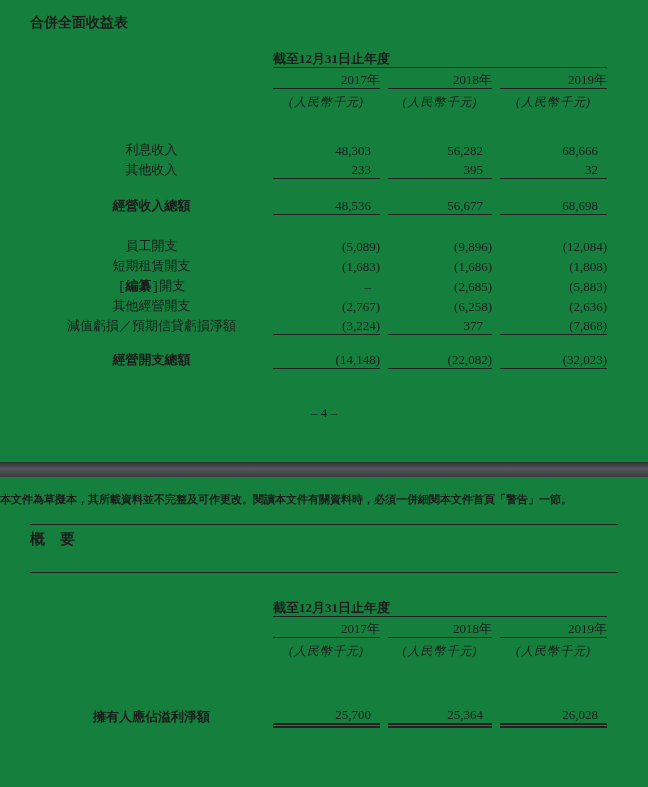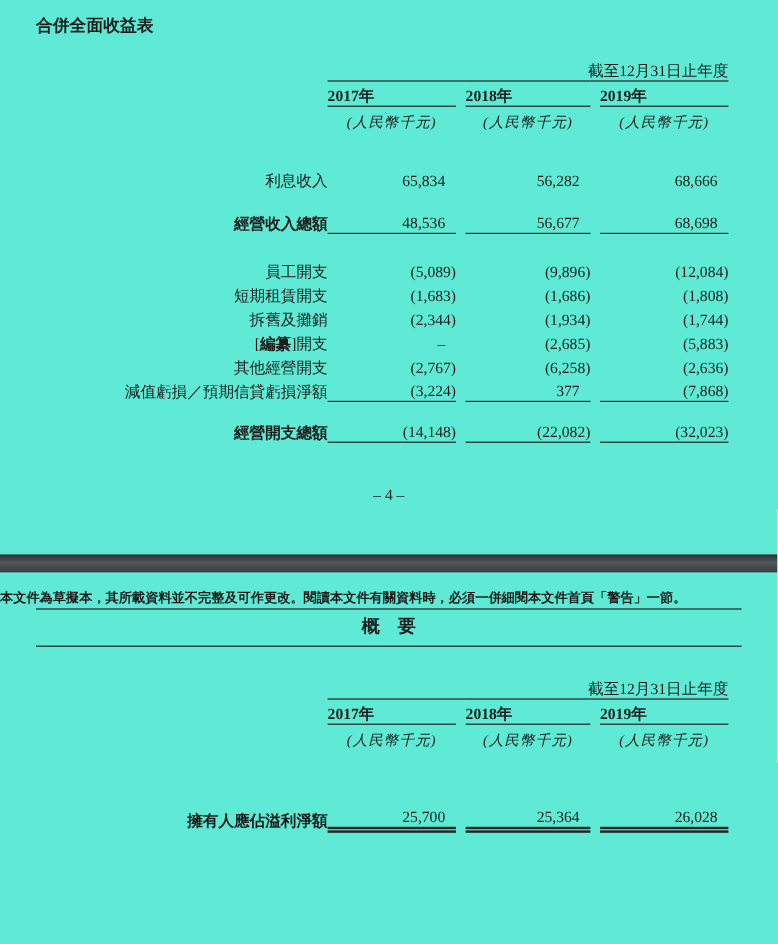--- a/index.html
+++ b/index.html
@@ -1,49 +1,49 @@
 <!DOCTYPE html>
 <html><head>
 <meta charset="utf-8">
 <style>
   html,body{margin:0;padding:0;background:#fff;}
   .page{
-    position:relative;width:648px;height:787px;overflow:hidden;background:#5eead4;
+    position:relative;width:648px;height:787px;overflow:hidden;background:#15803d;
     font-family:"Liberation Serif","DejaVu Serif",serif;color:#1c1c1c;
   }
   .doc-title{padding-top:15px;margin-left:30px;font-size:14px;font-weight:bold;line-height:16px;}
   table.fin{
     border-collapse:collapse;table-layout:fixed;width:577px;margin-left:30px;
     font-size:13px;margin-top:19px;
   }
   table.fin td{padding:0;vertical-align:bottom;line-height:17px;}
   col.c-label{width:243px;}
   col.c-n1{width:107px;}
   col.c-n2{width:104px;}
   col.c-n3{width:107px;}
   col.c-gap{width:8px;}
-  td.period{text-align:right;font-weight:normal;border-bottom:1.5px solid #222;padding-bottom:2px;}
+  td.period{text-align:left;font-weight:bold;border-bottom:1.5px solid #222;padding-bottom:2px;}
   tr.yearrow{height:21px;}
-  td.yr{font-weight:bold;border-bottom:1.5px solid #222;padding:4px 3px 2px 0;}
+  td.yr{text-align:right;font-weight:normal;border-bottom:1.5px solid #222;padding:4px 3px 2px 0;}
   tr.unitrow{height:22px;}
   td.unit{text-align:center;font-style:italic;font-size:12px;letter-spacing:1px;padding-top:4px;white-space:nowrap;overflow:visible;}
   tr.datarow{height:20px;}
-  td.lbl{text-align:right;white-space:nowrap;}
+  td.lbl{text-align:center;white-space:nowrap;font-family:Liberation Mono, monospace;}
   td.lbl.b{font-weight:bold;}
   td.num{text-align:right;padding-right:3px;}
   td.num.np{padding-right:9px;}
   td.ul{border-bottom:1.5px solid #222;padding-bottom:3px;}
   td.dul{border-bottom:5px double #222;padding-bottom:3px;}
   tr.sprow td{border:none;}
   .pageno{width:588px;margin-left:30px;margin-top:36px;text-align:center;font-size:13px;}
   .bar{width:648px;height:15px;margin-top:41px;background:linear-gradient(180deg,#2e3133 0%,#53565a 45%,#3a3d40 100%);}
   .disclaimer{width:588px;margin-top:15px;font-size:11px;font-weight:bold;line-height:14px;white-space:nowrap;}
   .summary-head{
-    width:588px;margin-left:30px;margin-top:1px;border-top:1.5px solid #222;border-bottom:1.5px solid #222;
-    text-align:center;font-weight:bold;font-size:15px;padding:5px 0 6px;
+    width:588px;margin-left:30px;margin-top:18px;border-top:1.5px solid #222;border-bottom:1.5px solid #222;
+    text-align:left;font-weight:bold;font-size:15px;padding:5px 0 23px;
   }
   table.fin.second{margin-top:26px;}
 </style>
 </head>
 <body>
 
 <div class="page">
   <div class="doc-title">合併全面收益表</div>
 
   <table class="fin">
@@ -74,25 +74,33 @@
           <td></td>
           <td class="unit">(人民幣千元)</td>
           <td></td>
           <td class="unit">(人民幣千元)</td>
         </tr>
         <tr class="sprow" style="height:28px">
           <td colspan="6"></td>
         </tr>
         <tr class="datarow">
           <td class="lbl">利息收入</td>
-          <td class="num np">65,834</td>
+          <td class="num np">48,303</td>
           <td></td>
           <td class="num np">56,282</td>
           <td></td>
           <td class="num np">68,666</td>
+        </tr>
+        <tr class="datarow">
+          <td class="lbl">其他收入</td>
+          <td class="num ul np">233</td>
+          <td></td>
+          <td class="num ul np">395</td>
+          <td></td>
+          <td class="num ul np">32</td>
         </tr>
         <tr class="sprow" style="height:16px">
           <td colspan="6"></td>
         </tr>
         <tr class="datarow">
           <td class="lbl b">經營收入總額</td>
           <td class="num ul np">48,536</td>
           <td></td>
           <td class="num ul np">56,677</td>
           <td></td>
@@ -109,28 +117,20 @@
           <td></td>
           <td class="num">(12,084)</td>
         </tr>
         <tr class="datarow">
           <td class="lbl">短期租賃開支</td>
           <td class="num">(1,683)</td>
           <td></td>
           <td class="num">(1,686)</td>
           <td></td>
           <td class="num">(1,808)</td>
-        </tr>
-        <tr class="datarow">
-          <td class="lbl">拆舊及攤銷</td>
-          <td class="num">(2,344)</td>
-          <td></td>
-          <td class="num">(1,934)</td>
-          <td></td>
-          <td class="num">(1,744)</td>
         </tr>
         <tr class="datarow">
           <td class="lbl">[<b>編纂</b>]開支</td>
           <td class="num np">–</td>
           <td></td>
           <td class="num">(2,685)</td>
           <td></td>
           <td class="num">(5,883)</td>
         </tr>
         <tr class="datarow">

